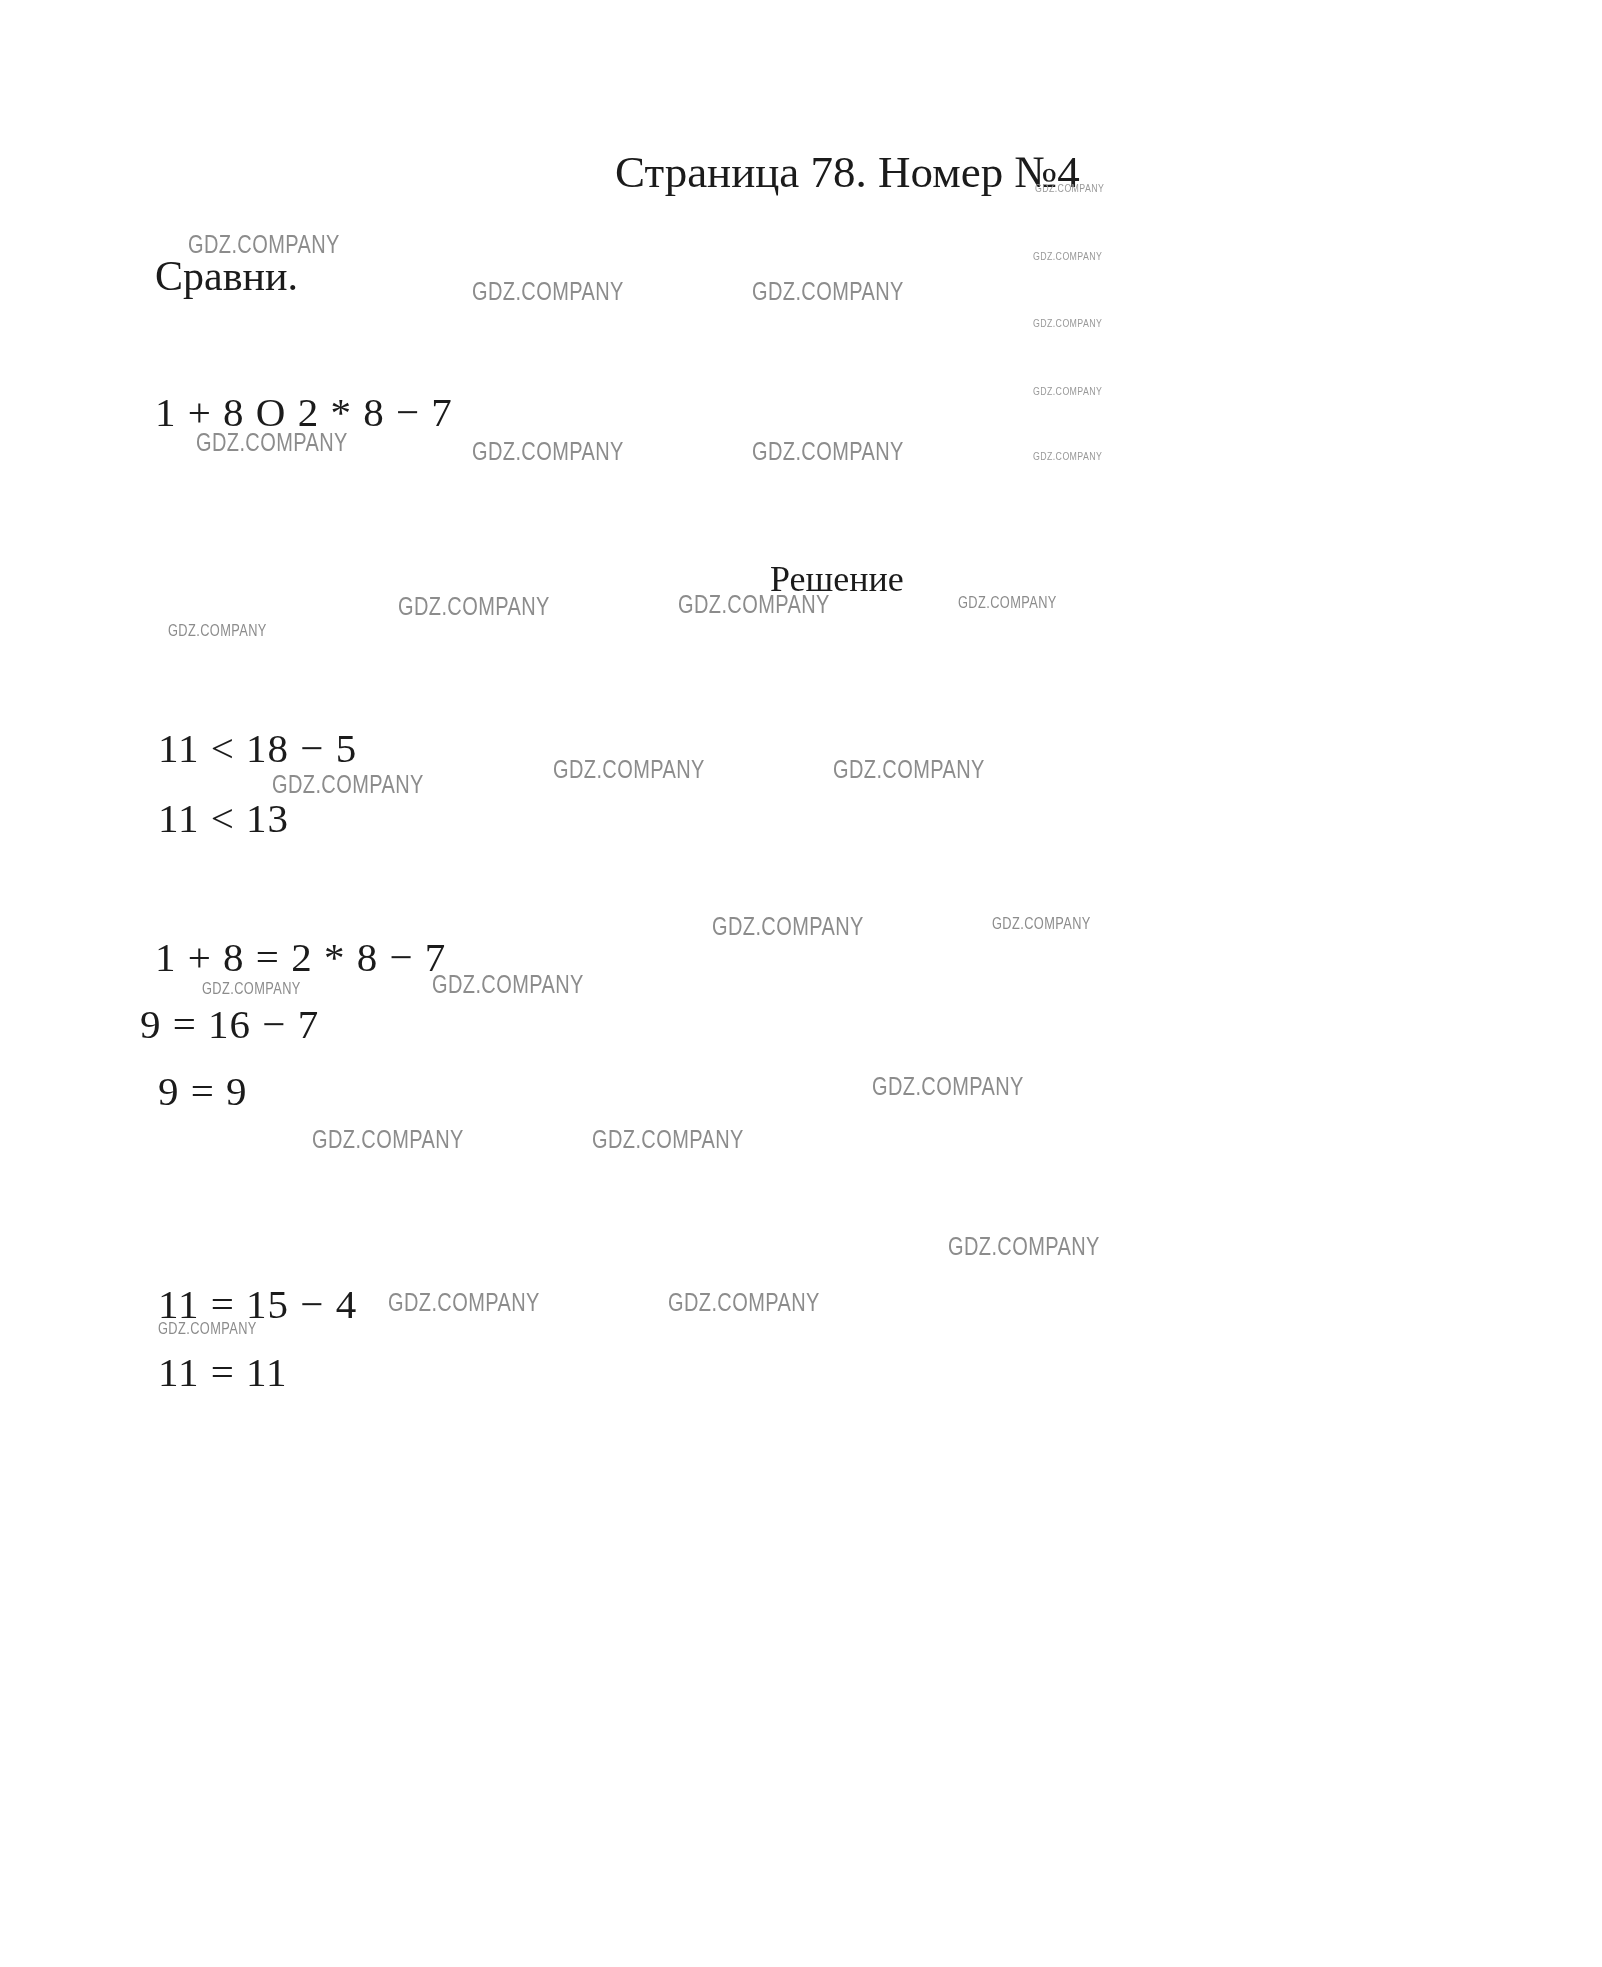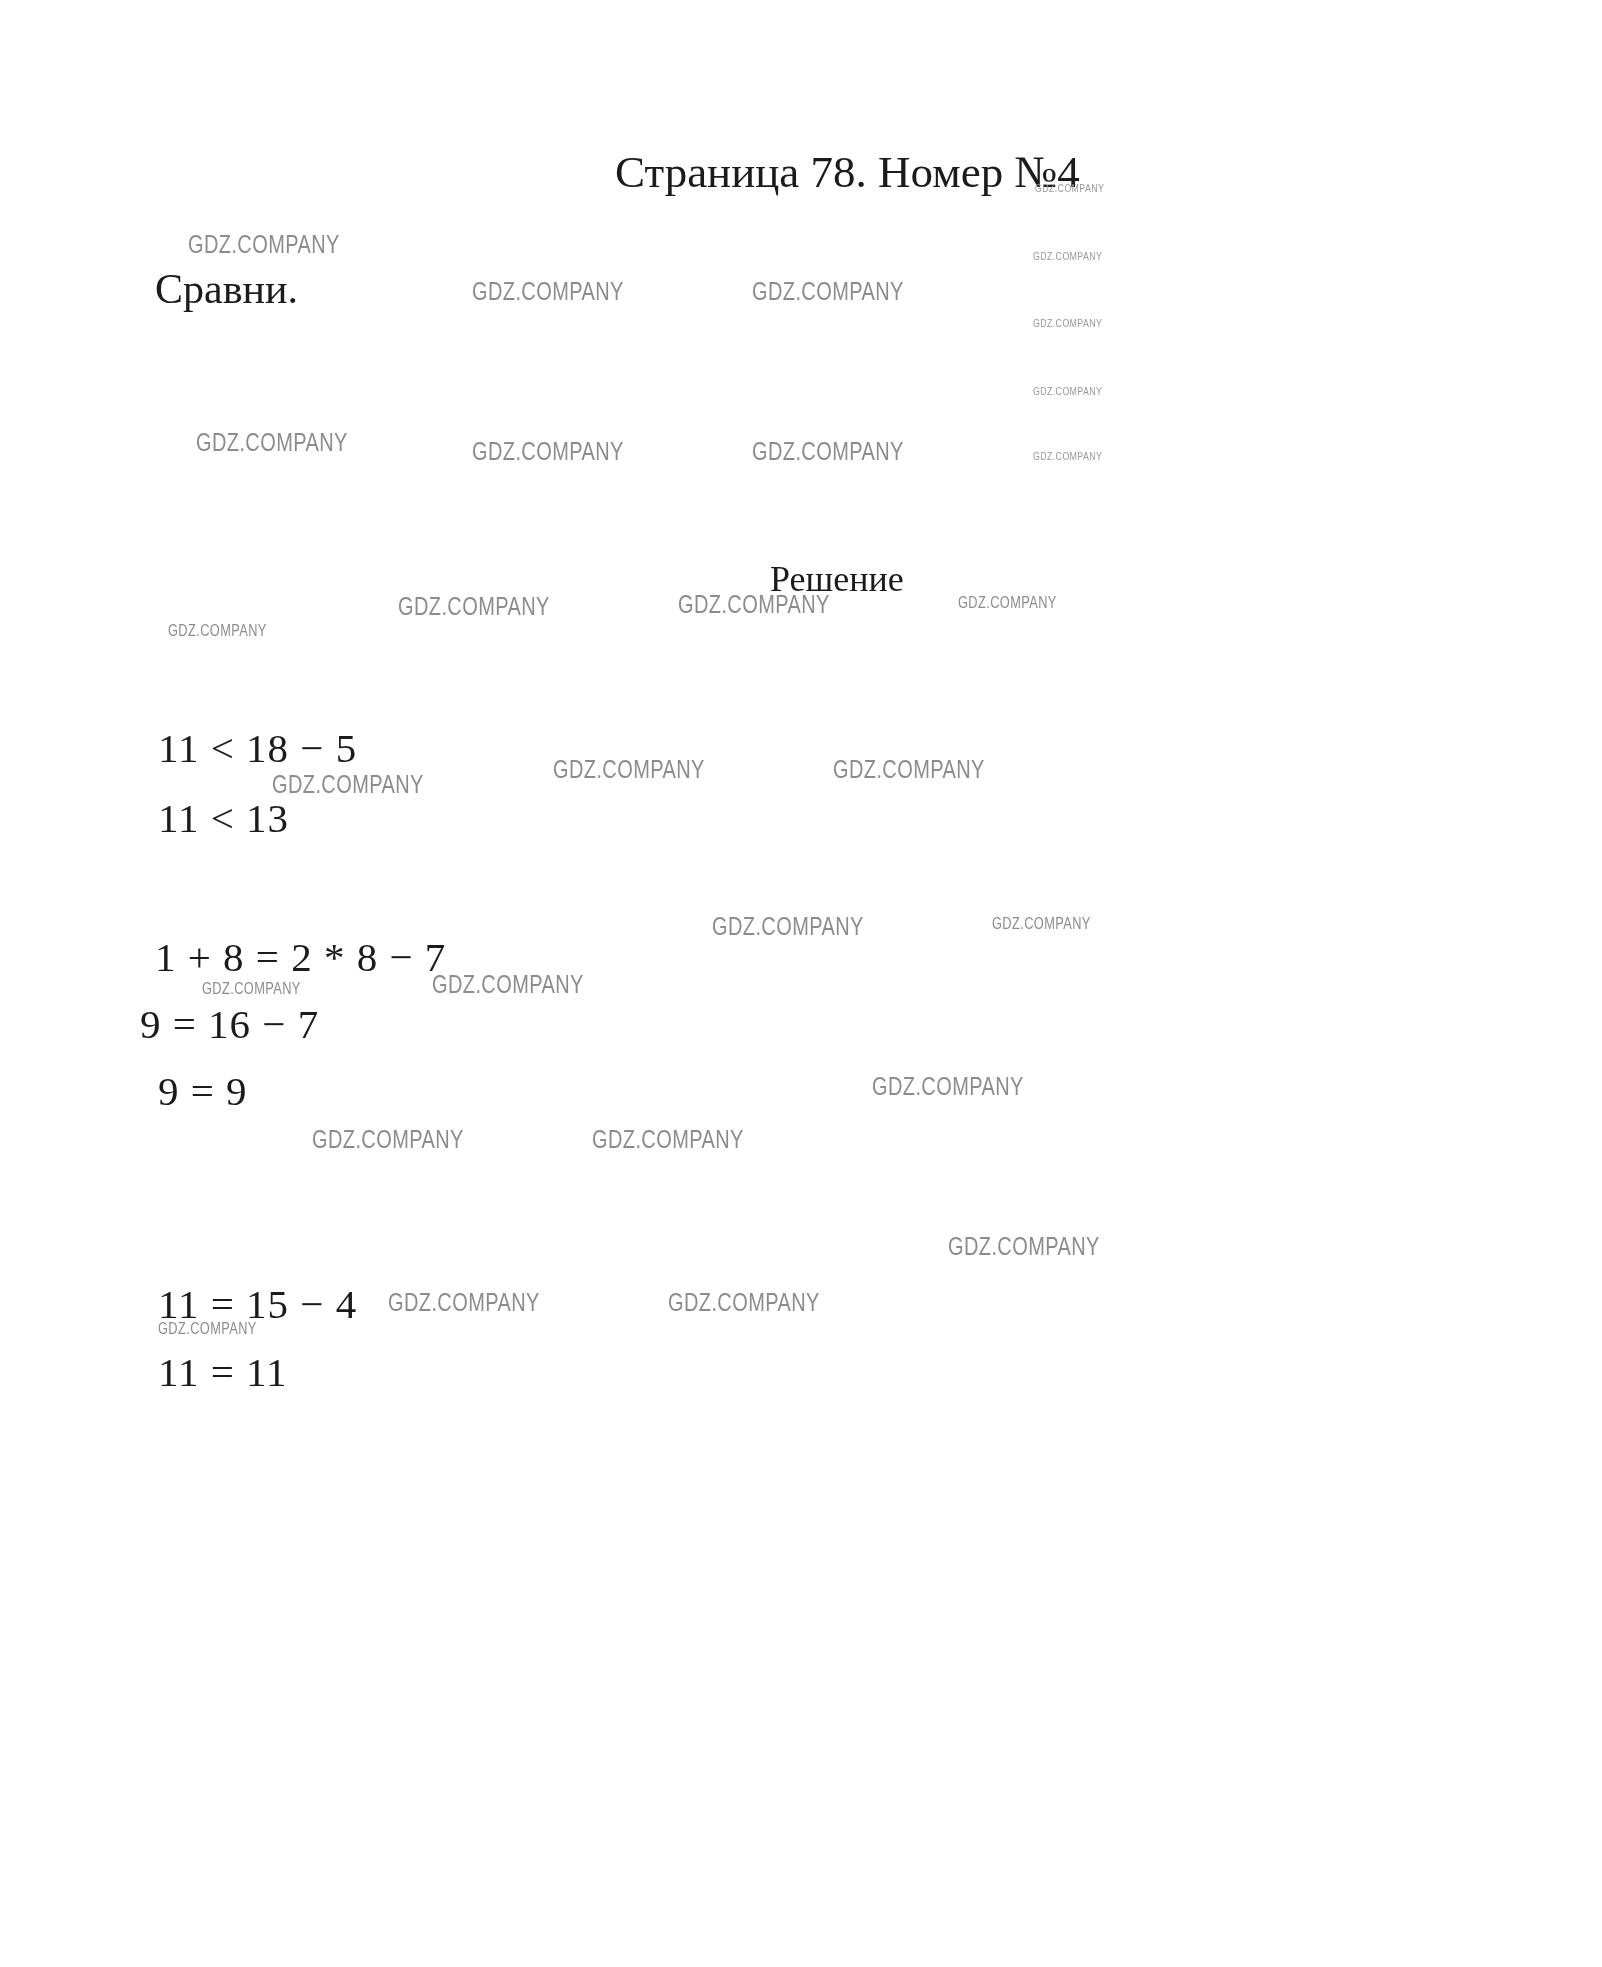--- a/index.html
+++ b/index.html
@@ -8,21 +8,21 @@
     position: relative;
     width: 1602px;
     height: 1967px;
     background: #ffffff;
     font-family: "Liberation Serif", serif;
     color: #1b1b1b;
     overflow: hidden;
   }
   .line { position: absolute; white-space: nowrap; }
   .doc-title { font-size: 45px; text-align: center; }
-  .problem-heading { font-size: 42px; margin-top: 13px; }
+  .problem-heading { font-size: 42px; }
   .math { font-size: 41px; letter-spacing: 1px; }
   .sol-heading { font-size: 36px; }
   .wm {
     position: absolute;
     font-family: "Liberation Sans", sans-serif;
     color: var(--wm-color, #8c8c8c);
     white-space: nowrap;
     letter-spacing: 0.5px;
     transform: scaleX(0.8);
     transform-origin: 0 0;
@@ -32,20 +32,21 @@
   .wm.xs { font-size: 11px; color: #999999; }
 </style>
 </head>
 <body>
 
 <div class="page">
 
   <div class="line doc-title" style="left:615px; top:146px">Страница 78. Номер №4</div>
 
   <div class="line problem-heading" style="left:155px; top:252px">Сравни.</div>
+  <div class="line math" style="left:155px; top:388px">1 + 8 O 2 * 8 − 7</div>
 
   <div class="line sol-heading" style="left:770px; top:558px">Решение</div>
 
   <div class="line math" style="left:158px; top:724px">11 &lt; 18 − 5</div>
   <div class="line math" style="left:158px; top:794px">11 &lt; 13</div>
 
   <div class="line math" style="left:155px; top:933px">1 + 8 = 2 * 8 − 7</div>
   <div class="line math" style="left:140px; top:1000px">9 = 16 − 7</div>
   <div class="line math" style="left:158px; top:1067px">9 = 9</div>
 

